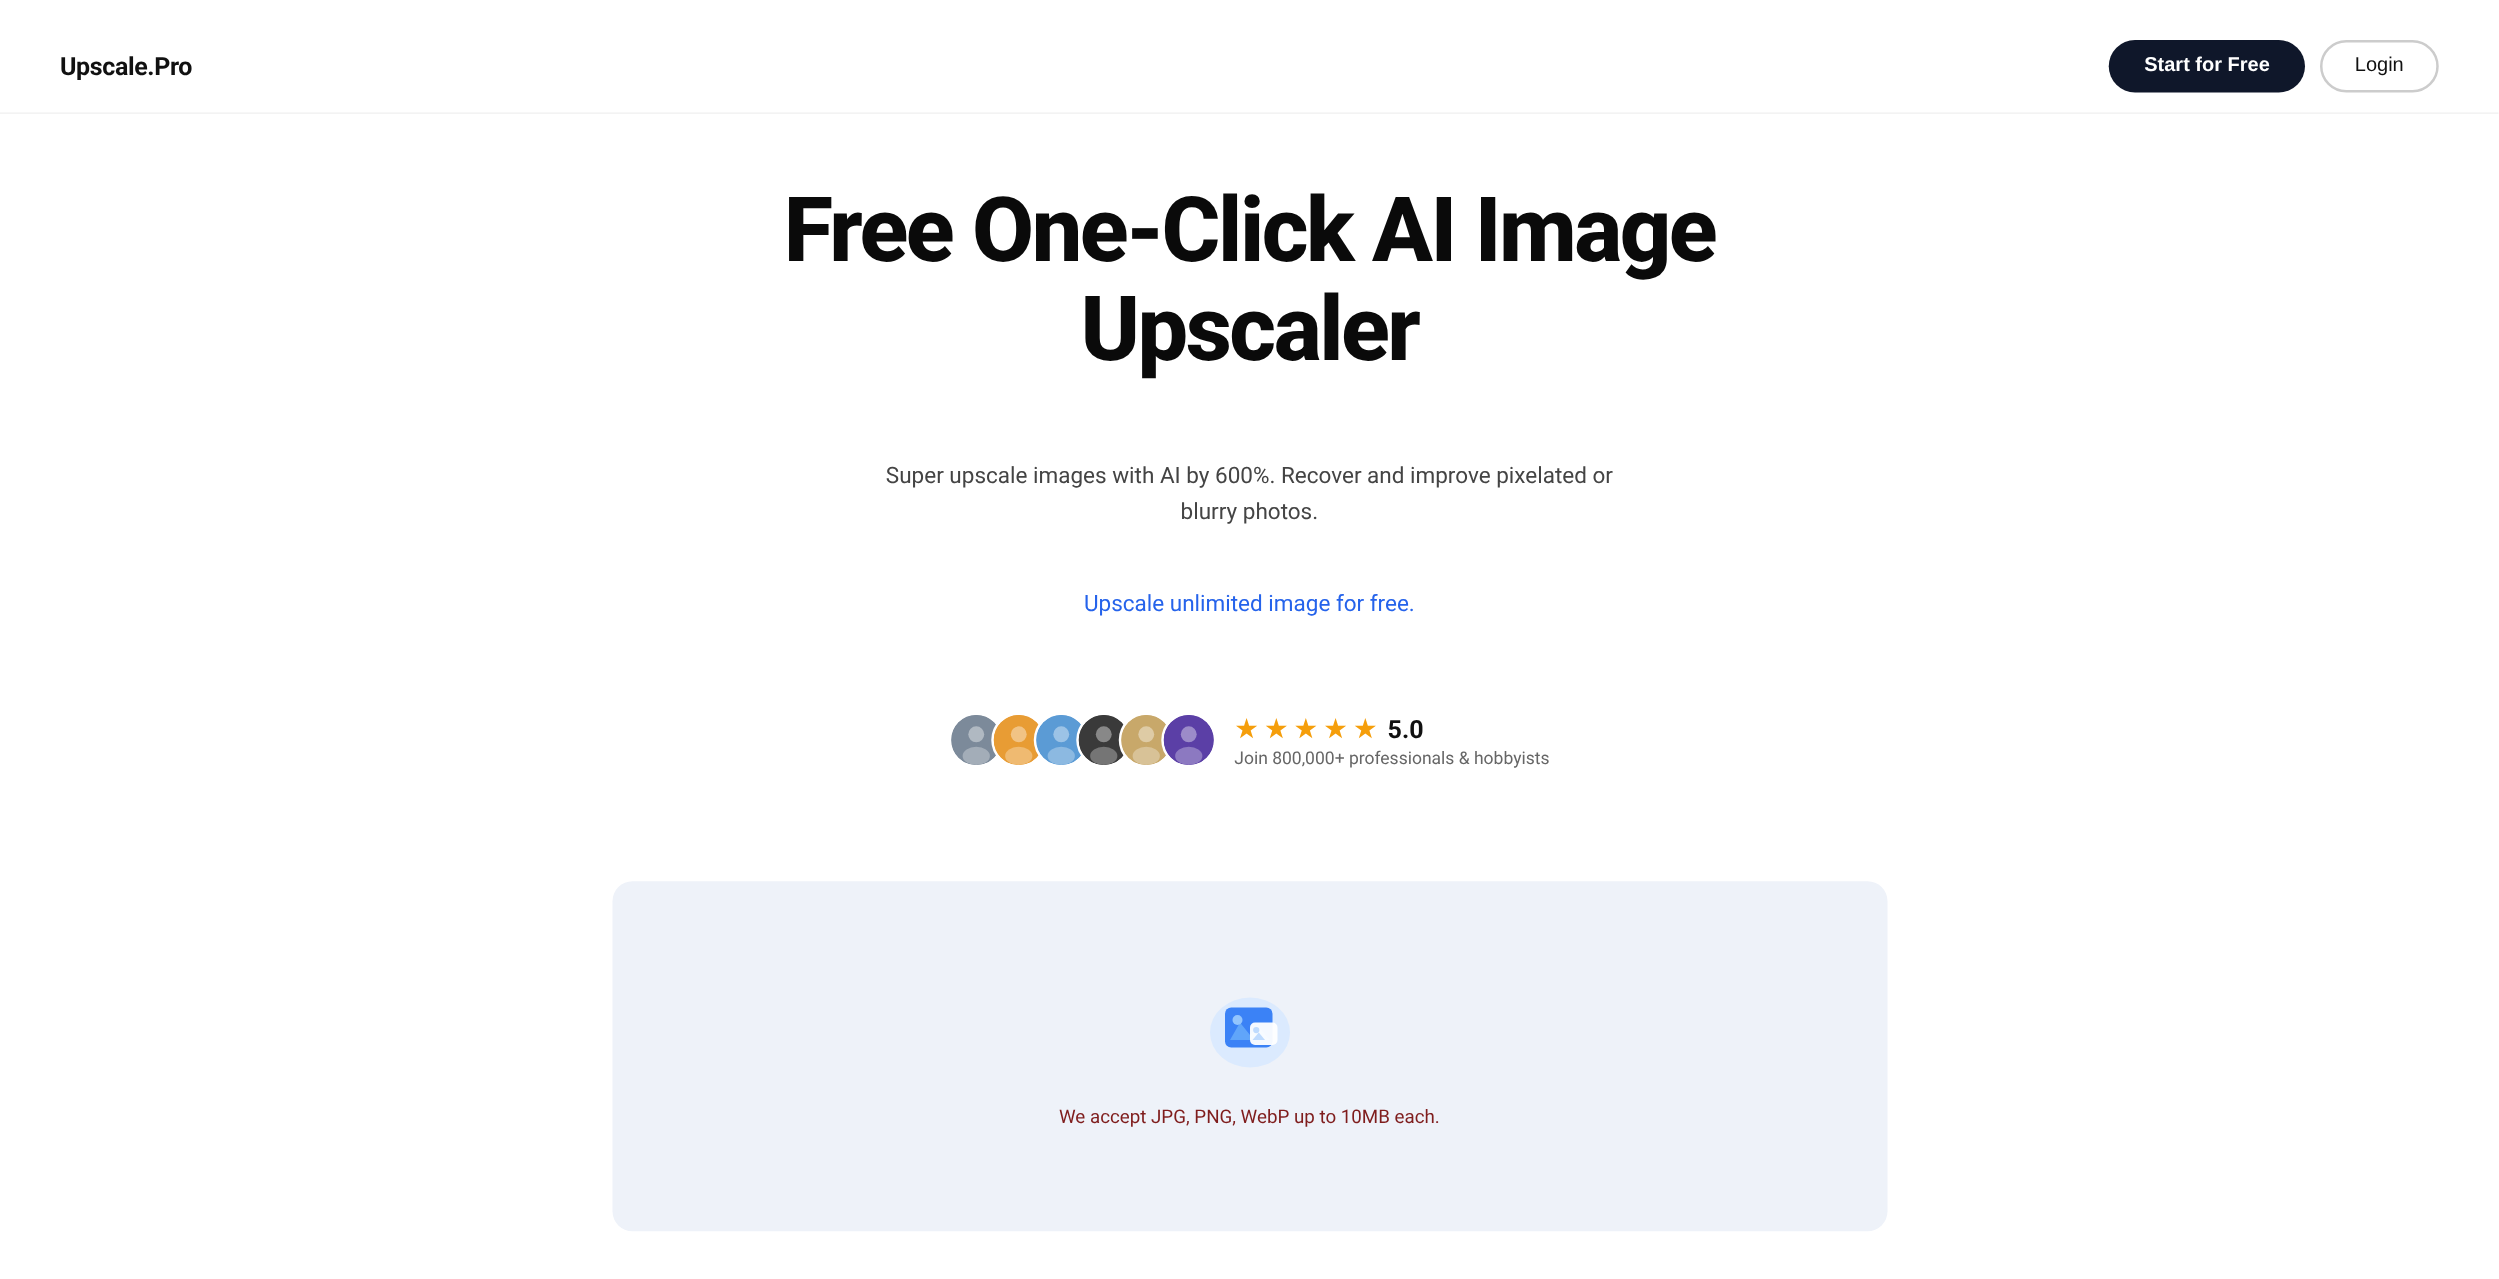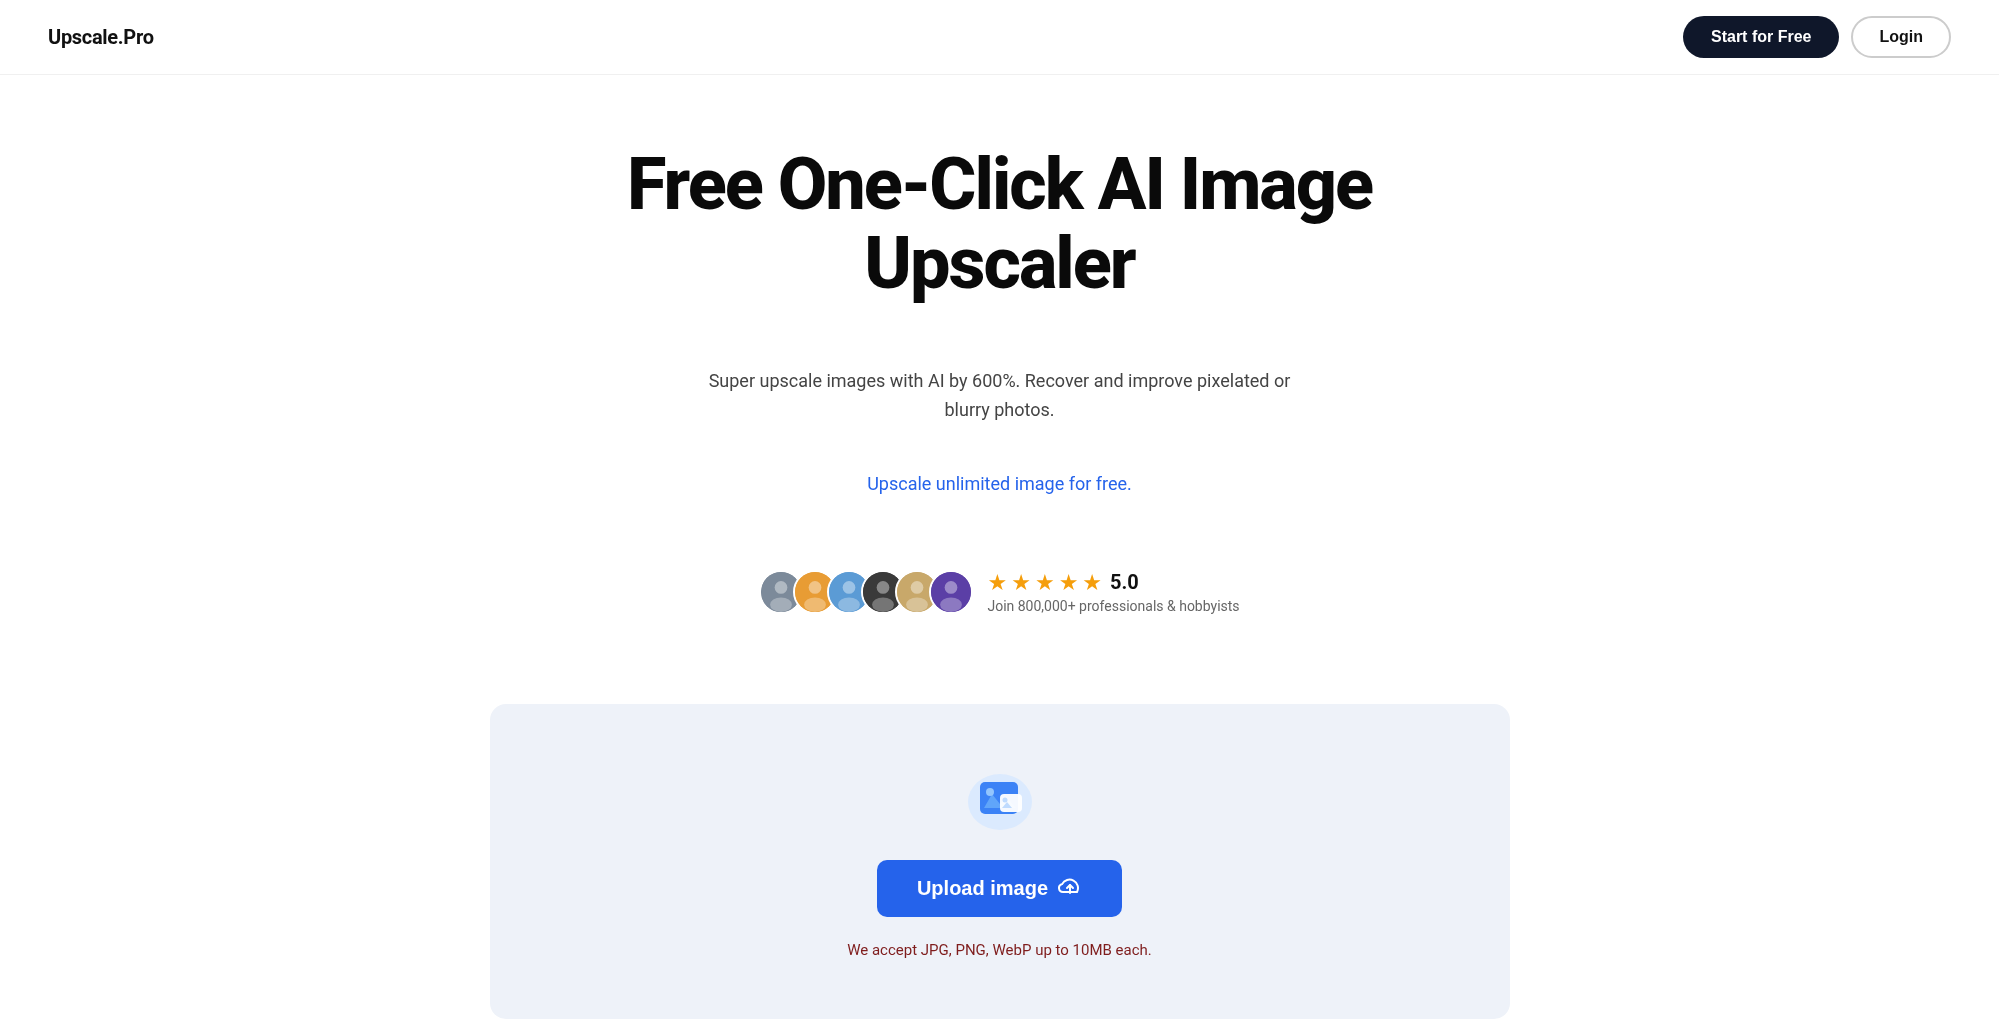--- a/index.html
+++ b/index.html
@@ -16,21 +16,21 @@
     }
 
     
     .navbar {
       display: flex;
       align-items: center;
       justify-content: space-between;
       padding: 16px 48px;
       border-bottom: 1px solid #f0f0f0;
       position: sticky;
-      top: 0;
+      top: 16px;
       background: #fff;
       z-index: 100;
     }
 
     .navbar-logo {
       font-size: 20px;
       font-weight: 700;
       color: #111;
       letter-spacing: -0.3px;
     }
@@ -52,21 +52,21 @@
       cursor: pointer;
     }
 
     .btn-login {
       background: #ffffff;
       color: #111111;
       border: 2px solid #cccccc;
       border-radius: 999px;
       padding: 10px 26px;
       font-size: 16px;
-      font-weight: 700;
+      font-weight: 400;
       cursor: pointer;
     }
 
     
     .hero {
       display: flex;
       flex-direction: column;
       align-items: center;
       text-align: center;
       padding: 70px 20px 50px;
@@ -305,27 +305,17 @@
 
           <circle cx="26" cy="28" r="4" fill="#93C5FD"></circle>
 
           <rect x="36" y="30" width="22" height="18" rx="4" fill="white" opacity="0.95"></rect>
 
           <circle cx="41" cy="36" r="2.5" fill="#BFDBFE"></circle>
           <polygon points="38,44 43,38 48,44" fill="#BFDBFE"></polygon>
         </svg>
       </div>
 
-      <button class="upload-btn">
-        <span>Upload image</span>
-        <span class="cloud-upload-icon">
-          <svg width="24" height="20" viewBox="0 0 24 20" fill="none" xmlns="http://www.w3.org/2000/svg">
-            <path d="M19 16H5a4 4 0 0 1-.9-7.9A7 7 0 1 1 19 16z" stroke="white" stroke-width="2" fill="none"></path>
-            <polyline points="9 12 12 9 15 12" stroke="white" stroke-width="2" stroke-linecap="round" stroke-linejoin="round"></polyline>
-            <line x1="12" y1="9" x2="12" y2="17" stroke="white" stroke-width="2" stroke-linecap="round"></line>
-          </svg>
-        </span>
-      </button>
 
       <span class="upload-hint">We accept JPG, PNG, WebP up to 10MB each.</span>
     </div>
   </div>
 </section>
 
 </body></html>

